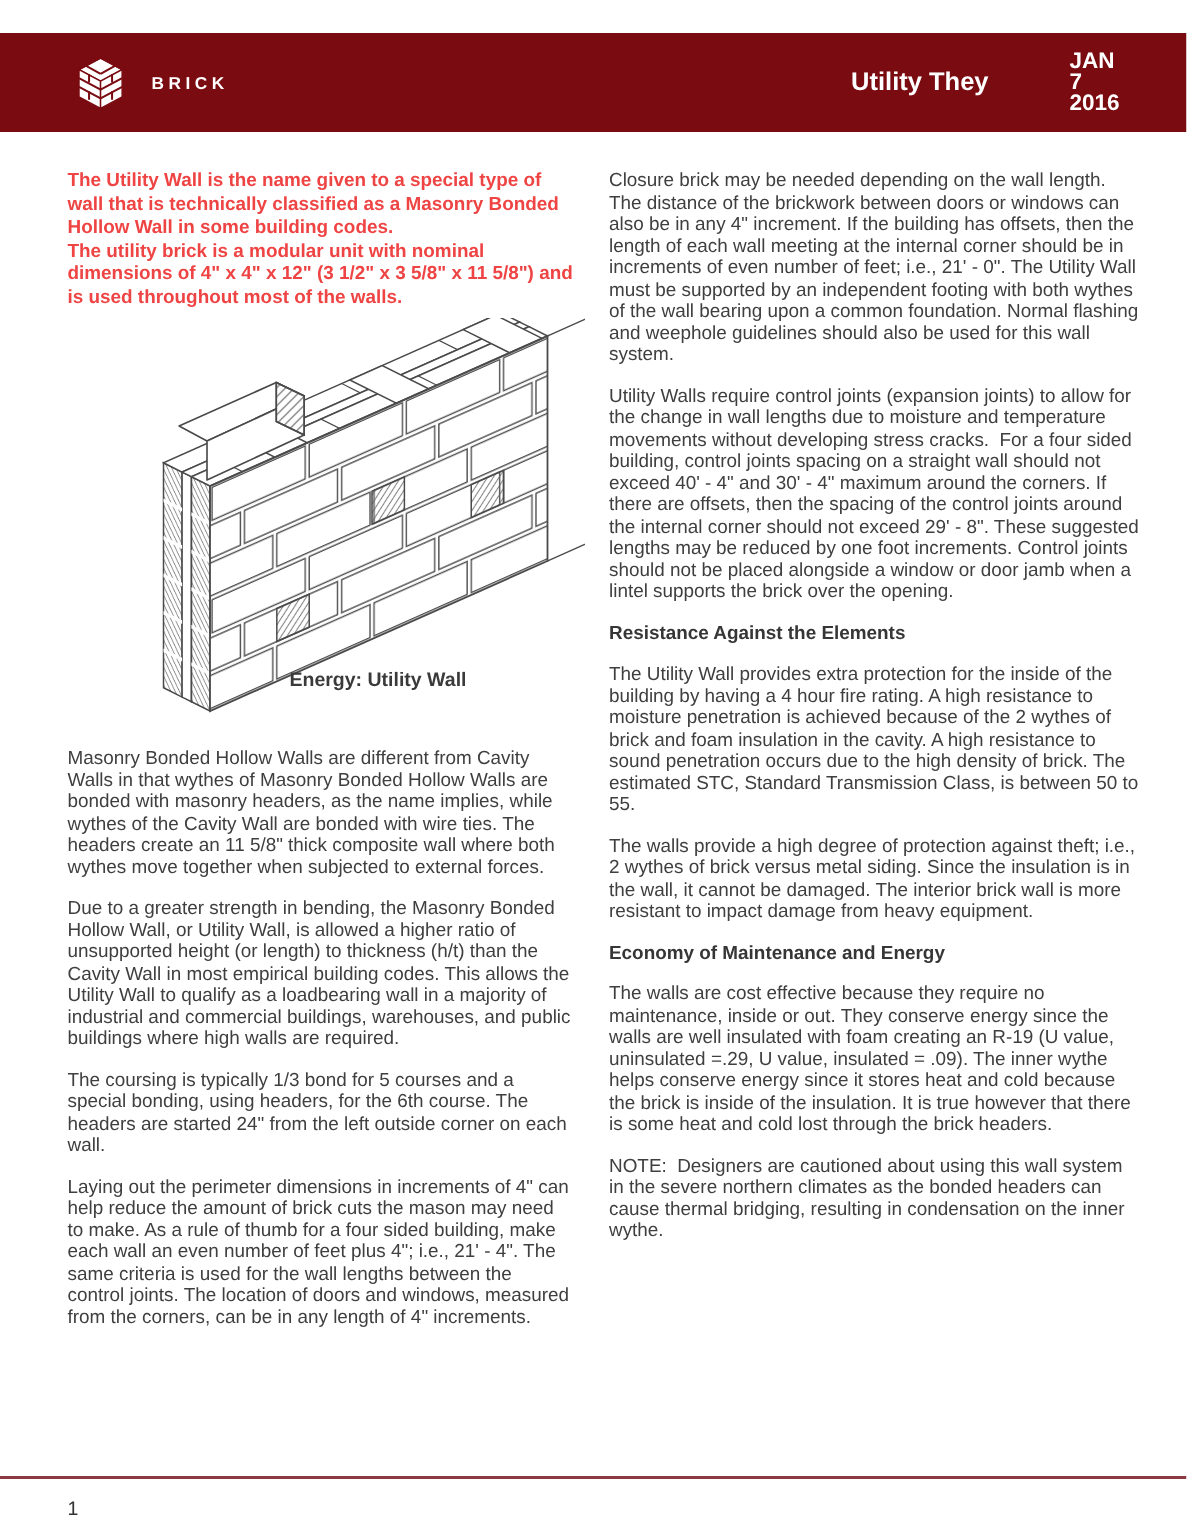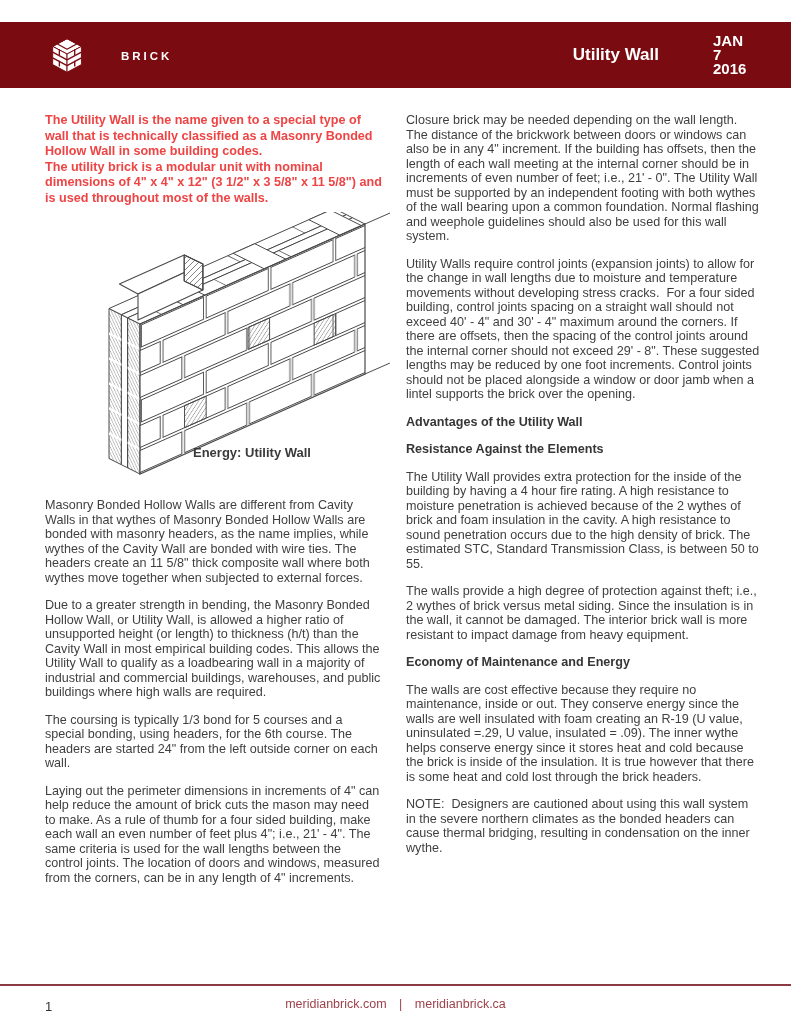--- a/index.html
+++ b/index.html
@@ -11,21 +11,21 @@
   
   .header-bar {
     margin-top:22px; height:66px; background:#7a0b11;
     display:flex; align-items:center; padding:0 44px 0 45px;
   }
   .logo { display:flex; align-items:center; gap:9px; }
   .logo svg { width:46px; height:46px; display:block; }
   .logo-text { color:#fff; }
   .brand { font-size:23px; font-weight:bold; letter-spacing:0.5px; line-height:23px; }
   .brand sup { font-size:9px; vertical-align:super; }
-  .brand-sub { font-size:11.5px; font-weight:bold; letter-spacing:3px; margin-top:1px; padding-left:1px;margin-left:20px; }
+  .brand-sub { font-size:11.5px; font-weight:bold; letter-spacing:3px; margin-top:1px; padding-left:1px; }
   .doc-title { margin-left:auto; color:#fff; font-size:17px; font-weight:bold; }
   .doc-date { margin-left:54px; text-align:left; color:#fff; font-size:15px; font-weight:bold; line-height:14px; min-width:34px; }
   
   .content { display:flex; padding:0 30px 0 45px; gap:24px; margin-top:25px; }
   .col-left  { width:337px; }
   .col-right { width:356px; }
   p.body-p { font-size:12.6px; line-height:14.5px; margin-bottom:13px; white-space:pre-wrap; }
   .intro p { font-size:12.6px; line-height:15.5px; font-weight:bold; color:#ef4444; white-space:pre-wrap; }
   h3.sub-h { font-size:12.6px; line-height:14.5px; font-weight:bold; color:#363636; margin-bottom:13px; }
   figure { position:relative; margin:6px 0 8px 0; width:345px; height:278px; }
@@ -61,21 +61,21 @@
         <path d="M38,21 L23,29 M38,27 L23,35"></path>
         <path d="M15,18 v6 M31,18 v6 M15,30 v6 M31,30 v6"></path>
         <path d="M23,7 l-15,8 M23,7 l15,8" stroke-width="1"></path>
         <path d="M13,12.5 l10,5.5 M33,12.5 l-10,5.5"></path>
       </g>
     </svg>
     <div class="logo-text">
       <div class="brand-sub">BRICK</div>
     </div>
   </div>
-  <div class="doc-title">Utility Wall</div>
+  <div class="doc-title">Utility They</div>
   <div class="doc-date">
     <div>JAN</div>
     <div>7</div>
     <div>2016</div>
   </div>
 </header>
 
 <main class="content">
   <div class="col-left">
     <div class="intro">
@@ -149,33 +149,27 @@
 
     <p class="body-p">Masonry Bonded Hollow Walls are different from Cavity Walls in that wythes of Masonry Bonded Hollow Walls are bonded with masonry headers, as the name implies, while wythes of the Cavity Wall are bonded with wire ties. The headers create an 11 5/8" thick composite wall where both wythes move together when subjected to external forces.</p>
     <p class="body-p">Due to a greater strength in bending, the Masonry Bonded Hollow Wall, or Utility Wall, is allowed a higher ratio of unsupported height (or length) to thickness (h/t) than the Cavity Wall in most empirical building codes. This allows the Utility Wall to qualify as a loadbearing wall in a majority of industrial and commercial buildings, warehouses, and public buildings where high walls are required.</p>
     <p class="body-p">The coursing is typically 1/3 bond for 5 courses and a special bonding, using headers, for the 6th course. The headers are started 24" from the left outside corner on each wall.</p>
     <p class="body-p">Laying out the perimeter dimensions in increments of 4" can help reduce the amount of brick cuts the mason may need to make. As a rule of thumb for a four sided building, make each wall an even number of feet plus 4"; i.e., 21' - 4". The same criteria is used for the wall lengths between the control joints. The location of doors and windows, measured from the corners, can be in any length of 4" increments.</p>
   </div>
 
   <div class="col-right">
     <p class="body-p">Closure brick may be needed depending on the wall length. The distance of the brickwork between doors or windows can also be in any 4" increment. If the building has offsets, then the length of each wall meeting at the internal corner should be in increments of even number of feet; i.e., 21' - 0". The Utility Wall must be supported by an independent footing with both wythes of the wall bearing upon a common foundation. Normal flashing and weephole guidelines should also be used for this wall system.</p>
     <p class="body-p">Utility Walls require control joints (expansion joints) to allow for the change in wall lengths due to moisture and temperature movements without developing stress cracks.  For a four sided building, control joints spacing on a straight wall should not exceed 40' - 4" and 30' - 4" maximum around the corners. If there are offsets, then the spacing of the control joints around the internal corner should not exceed 29' - 8". These suggested lengths may be reduced by one foot increments. Control joints should not be placed alongside a window or door jamb when a lintel supports the brick over the opening.</p>
-    <h3 class="sub-h">Advantages of the Utility Wall</h3>
     <h3 class="sub-h">Resistance Against the Elements</h3>
     <p class="body-p">The Utility Wall provides extra protection for the inside of the building by having a 4 hour fire rating. A high resistance to moisture penetration is achieved because of the 2 wythes of brick and foam insulation in the cavity. A high resistance to sound penetration occurs due to the high density of brick. The estimated STC, Standard Transmission Class, is between 50 to 55.</p>
     <p class="body-p">The walls provide a high degree of protection against theft; i.e., 2 wythes of brick versus metal siding. Since the insulation is in the wall, it cannot be damaged. The interior brick wall is more resistant to impact damage from heavy equipment.</p>
     <h3 class="sub-h">Economy of Maintenance and Energy</h3>
     <p class="body-p">The walls are cost effective because they require no maintenance, inside or out. They conserve energy since the walls are well insulated with foam creating an R-19 (U value, uninsulated =.29, U value, insulated = .09). The inner wythe helps conserve energy since it stores heat and cold because the brick is inside of the insulation. It is true however that there is some heat and cold lost through the brick headers.</p>
     <p class="body-p">NOTE:  Designers are cautioned about using this wall system in the severe northern climates as the bonded headers can cause thermal bridging, resulting in condensation on the inner wythe.</p>
   </div>
 </main>
 
 <footer class="footer">
   <div class="footer-rule"></div>
   <div class="footer-row">
     <span class="page-num">1</span>
-    <span class="footer-links">
-      <span>meridianbrick.com</span>
-      <span class="sep">|</span>
-      <span>meridianbrick.ca</span>
-    </span>
   </div>
 </footer>
 
 </body></html>

